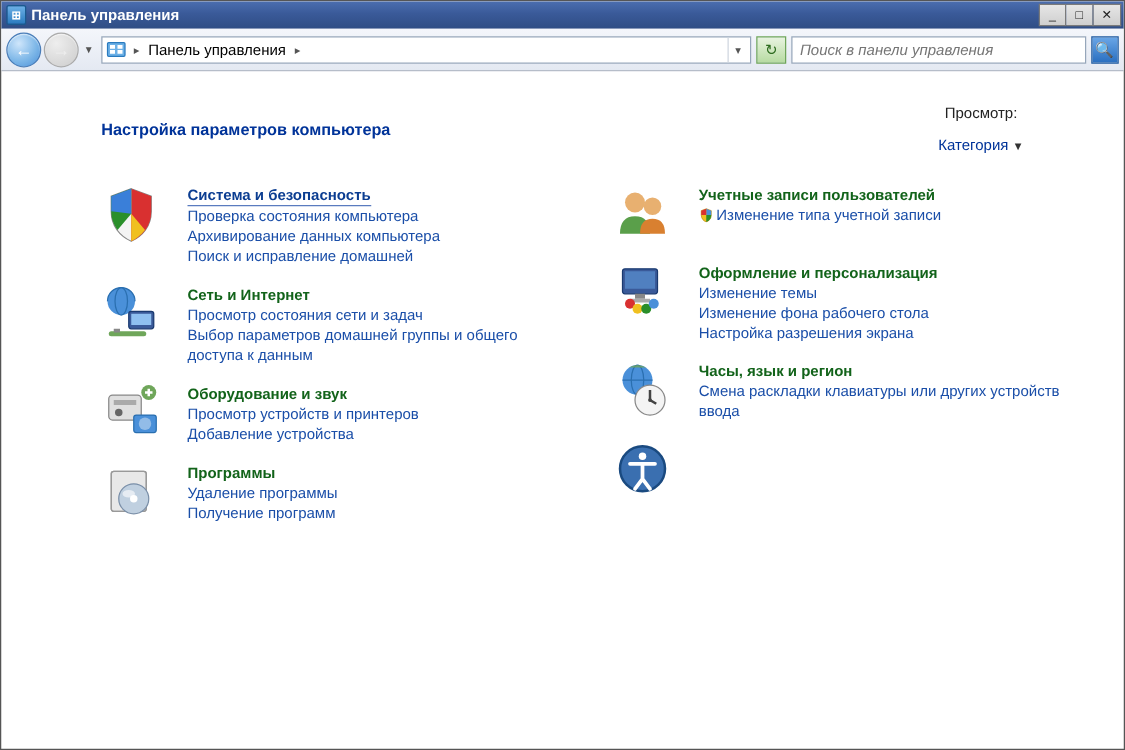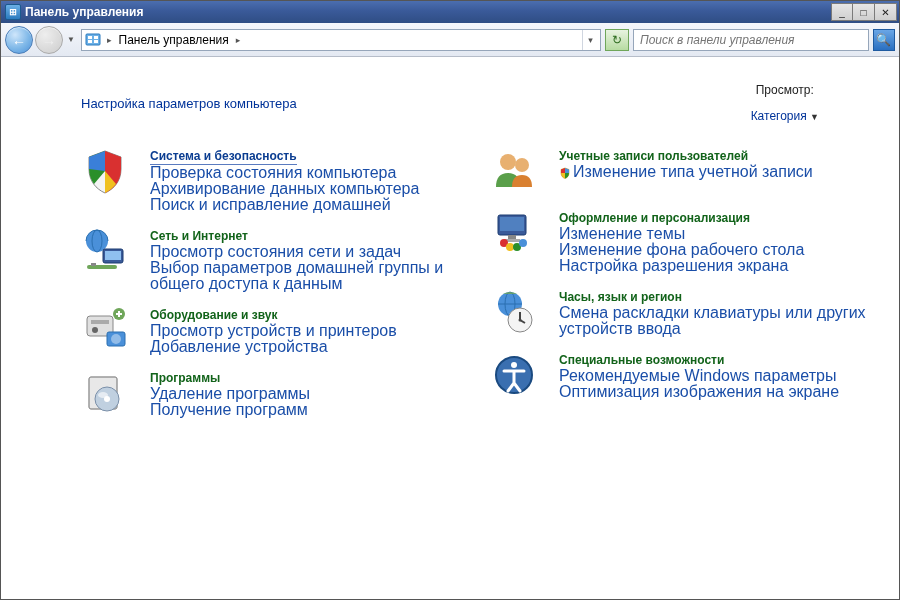--- a/index.html
+++ b/index.html
@@ -125,21 +125,21 @@
     height: calc(600px - 22px - 34px - 2px);
     overflow: auto;
     padding: 26px 30px 20px 80px;
   }
   .content-header {
     display: flex; justify-content: space-between; align-items: center;
     margin-bottom: 24px;
     padding-right: 50px;
   }
   .content-header h1 {
-    font-size: 13px; font-weight: normal; color: #003399;
+    font-size: 13px; font-weight: bold; color: #003399;
   }
   .view-dropdown {
     font-size: 12px; color: #222;
     display: flex; gap: 12px; align-items: center; flex-direction: column;
   }
   .view-dropdown .view-value { color: #003399; cursor: pointer; }
   .view-dropdown .chev { font-size: 9px; color: #333; }
   .columns {
     display: flex; gap: 30px;
   }
@@ -157,21 +157,21 @@
     color: #12631a; font-weight: bold; font-size: 12px;
     cursor: pointer; display:inline-block;
     padding-bottom: 1px;
   }
   .cat-title.highlighted {
     color: #0b3d91;
     border-bottom: 1px solid #5a7bbf;
   }
   .cat-link {
     display: block;
-    color: #1a4ea8; font-size: 16px;
+    color: #1a4ea8; font-size: 12px;
     cursor: pointer; line-height: 16px;
   }
 </style>
 </head>
 <body>
 
 <div class="titlebar">
   <div class="title-icon">⊞</div>
   <div class="title-text">Панель управления</div>
   <div class="win-buttons">
@@ -326,17 +326,16 @@
           <div class="cat-body"><div class="cat-title">Часы, язык и регион</div><span class="cat-link">Смена раскладки клавиатуры или других устройств ввода</span></div>
         </div>
         <div class="category">
           <div class="cat-icon">
             <svg viewBox="0 0 48 48">
               <circle cx="24" cy="24" r="18" fill="#3a6fb0" stroke="#1a4a80" stroke-width="2"></circle>
               <circle cx="24" cy="14" r="3" fill="#fff"></circle>
               <path d="M14 20 h20 M24 20 v12 M24 32 l-6 8 M24 32 l6 8" stroke="#fff" stroke-width="3" stroke-linecap="round" fill="none"></path>
             </svg>
           </div>
-          <div class="cat-body"><div class="cat-title">Специальные возможности</div><span class="cat-link">Рекомендуемые Windows параметры</span><span class="cat-link">Оптимизация изображения на экране</span></div>
         </div>
       </div>
   </div>
 </div>
 
 </body></html>

